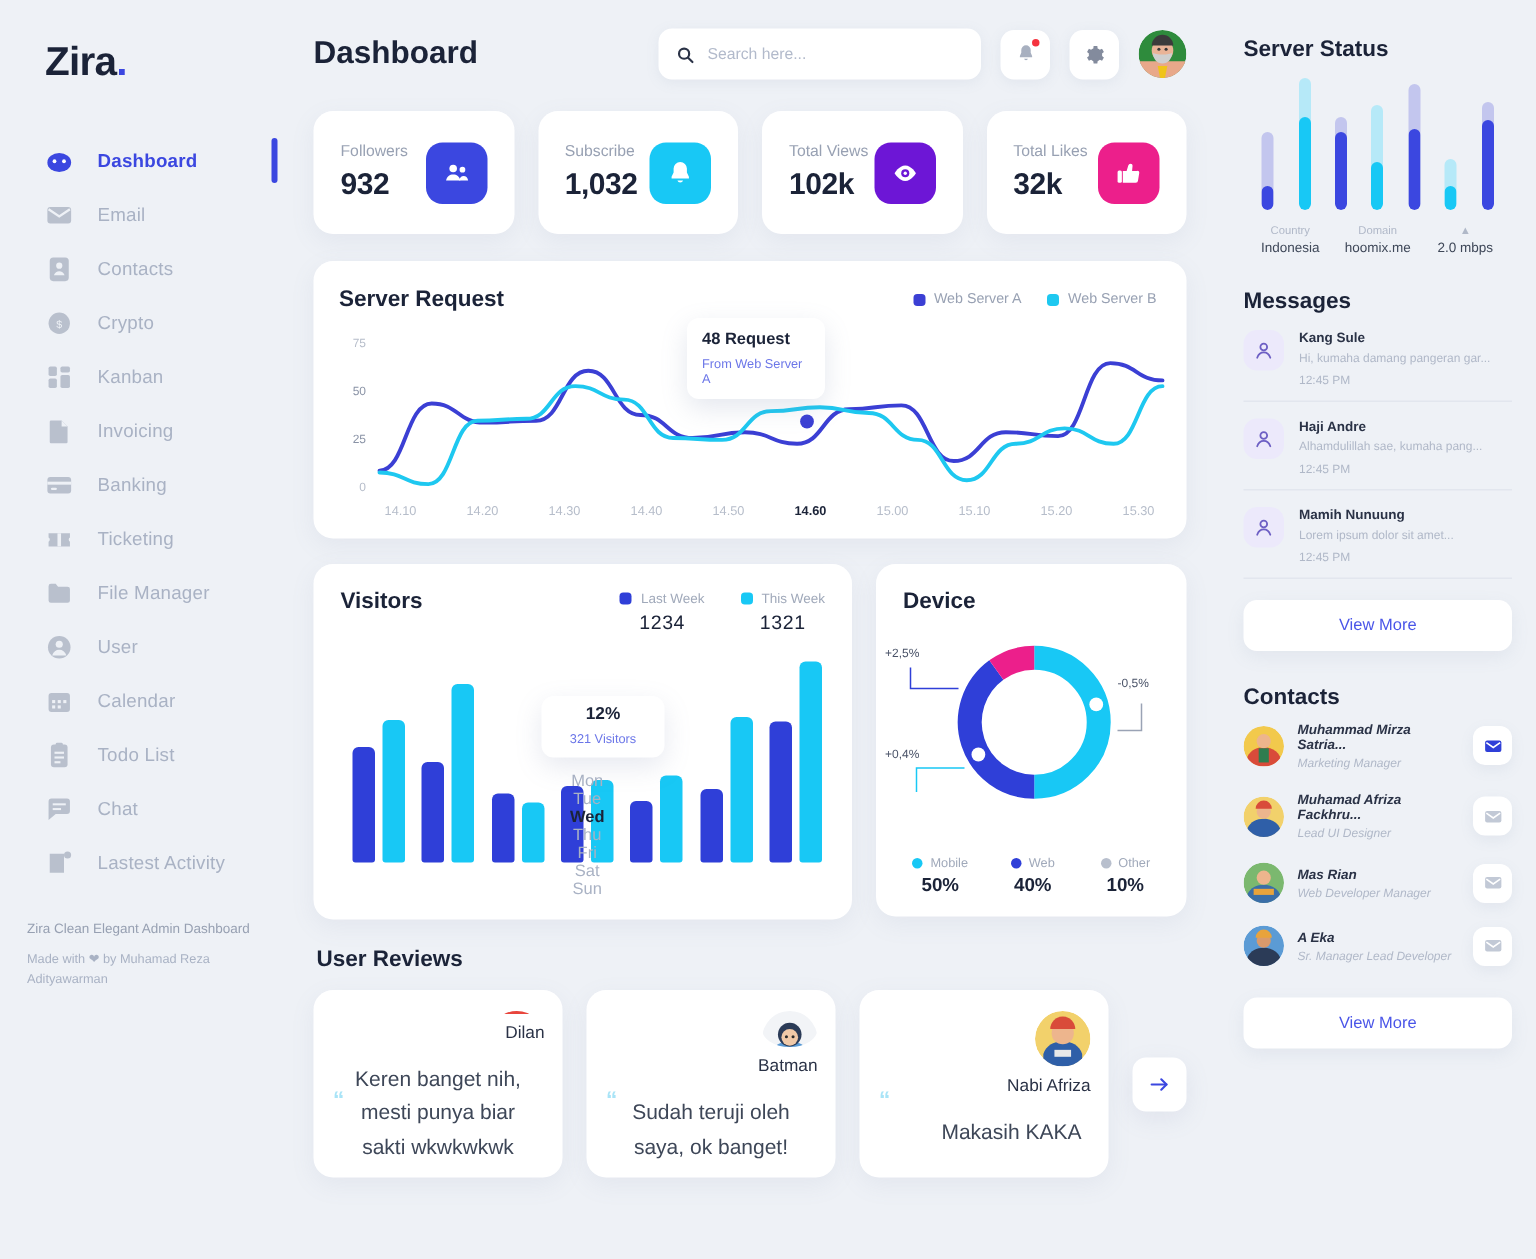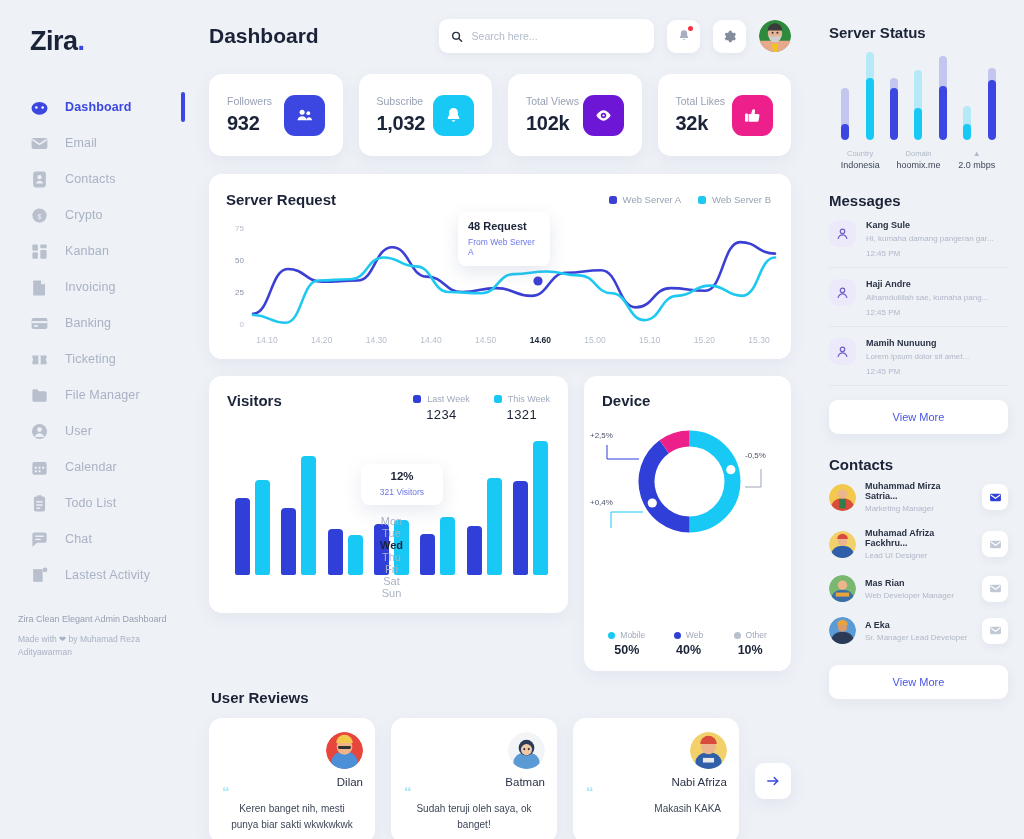--- a/index.html
+++ b/index.html
@@ -93,21 +93,21 @@
   .tooltip {
     position: absolute; left: 249px; top: 38px; width: 92px; background: #fff;
     border-radius: 8px; box-shadow: 0 6px 18px rgba(120,135,170,.20);
     padding: 8px 10px 9px;
   }
   .tooltip .t-v { font-size: 11px; font-weight: bold; color: #1b2338; }
   .tooltip .t-s { font-size: 8.5px; color: #6b76e8; margin-top: 5px; }
 
   .row2 { display: flex; gap: 16px; margin: 17px 10px 0 12px; }
   .vis-card { flex: 1 1 auto; height: 237px; padding: 16px 18px 10px 18px; position: relative; }
-  .dev-card { flex: 0 0 207px; height: 295px; padding: 16px 10px 10px 18px; position: relative; }
+  .dev-card { flex: 0 0 207px; height: 235px; padding: 16px 10px 10px 18px; position: relative; }
 
   .vis-head { display: flex; align-items: flex-start; }
   .vis-legend { margin-left: auto; display: flex; gap: 24px; padding-top: 2px; }
   .vl-top { display: flex; align-items: center; gap: 6px; font-size: 9px; color: #a0a9ba; }
   .vl-top i { width: 8px; height: 8px; border-radius: 2.5px; display: block; }
   .vl-num { font-size: 13px; color: #1b2338; text-align: center; margin-top: 3px; letter-spacing: .4px; }
 
   .bars { position: absolute; left: 20px; right: 14px; bottom: 38px; height: 140px; display: flex; }
   .bgrp { flex: 1 1 0; display: flex; align-items: flex-end; justify-content: center; gap: 5px; }
   .bar { width: 15px; border-radius: 4px 4px 2px 2px; }
@@ -133,21 +133,21 @@
   .rev-title { margin: 18px 0 0 14px; font-size: 15px; font-weight: bold; color: #1b2338; }
   .reviews { display: flex; gap: 16px; margin: 12px 10px 0 12px; align-items: center; }
   .rev {
     flex: 1 1 0; height: 125px; background: #fff; border-radius: 13px;
     box-shadow: 0 5px 16px rgba(120,135,170,.09);
     display: flex; flex-direction: column; align-items: flex-end;
     padding: 14px 12px 10px; position: relative;
   }
   .rev .av { width: 37px; height: 37px; border-radius: 50%; overflow: hidden; }
   .rev .nm { font-size: 11.5px; color: #2a3246; margin-top: 7px; }
-  .rev .qt { font-size: 10px; color: #3e4758; text-align: center; margin-top: 13px; line-height: 1.6; padding: 0 6px; }
+  .rev .qt { font-size: 14px; color: #3e4758; text-align: center; margin-top: 13px; line-height: 1.6; padding: 0 6px; }
   .rev .qm { position: absolute; left: 13px; top: 66px; font-size: 15px; color: #a9e4f7; font-weight: bold; line-height: 1; }
   .rev-next {
     flex: 0 0 36px; width: 36px; height: 36px; border-radius: 9px; background: #fff;
     display: flex; align-items: center; justify-content: center; cursor: pointer;
     box-shadow: 0 5px 16px rgba(120,135,170,.12);
   }
 
   
   .rpanel { width: 209px; flex: 0 0 209px; height: 839px; background: #eef1f6; padding: 24px 16px 0 14px; overflow: hidden; }
   .r-title { font-size: 15px; font-weight: bold; color: #1b2338; }
@@ -170,21 +170,21 @@
   .m-n { font-size: 9px; font-weight: bold; color: #2a3246; }
   .m-t { font-size: 8px; color: #b0b8c8; margin-top: 4px; }
   .m-time { font-size: 8px; color: #b0b8c8; margin-top: 6px; }
   .viewmore {
     height: 34px; background: #fff; border-radius: 9px; margin-top: 14px;
     display: flex; align-items: center; justify-content: center;
     font-size: 11px; color: #4a55e8; cursor: pointer;
     box-shadow: 0 4px 12px rgba(120,135,170,.10);
   }
   .ct-title { margin-top: 22px; }
-  .ct { display: flex; align-items: center; gap: 9px; padding: 8px 0 7px; }
+  .ct { display: flex; align-items: center; gap: 9px; padding: 8px 0 7px; font-style: italic; }
   .ct-av { width: 27px; height: 27px; flex: 0 0 27px; border-radius: 50%; overflow: hidden; }
   .ct-n { font-size: 9px; font-weight: bold; color: #2a3246; }
   .ct-r { font-size: 8px; color: #b0b8c8; margin-top: 3px; }
   .ct-btn {
     margin-left: auto; width: 26px; height: 26px; flex: 0 0 26px; border-radius: 8px;
     background: #fff; display: flex; align-items: center; justify-content: center;
     cursor: pointer; box-shadow: 0 3px 9px rgba(120,135,170,.10);
   }
 </style>
 </head>

